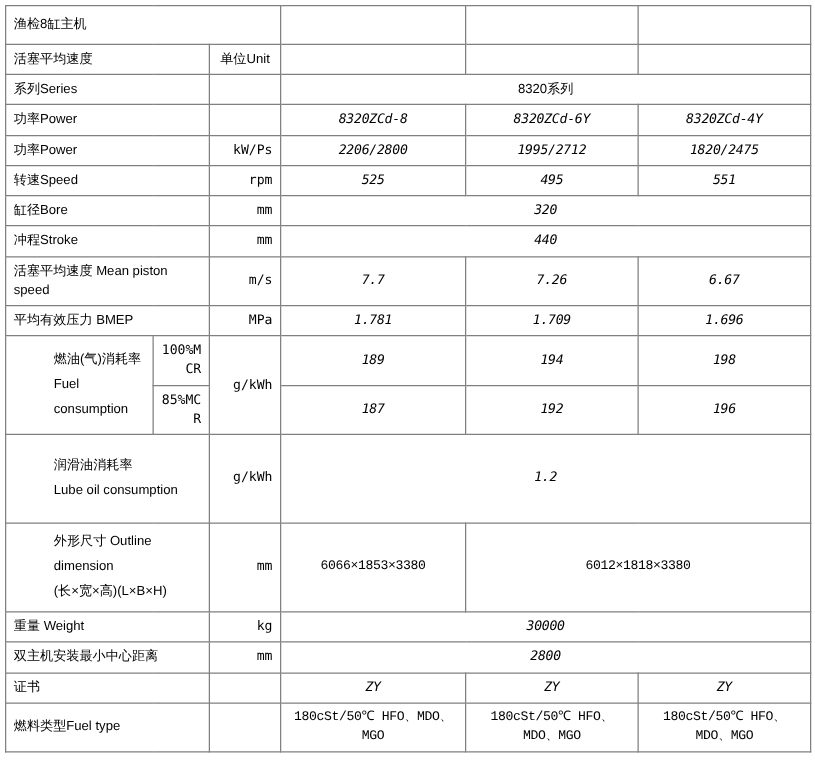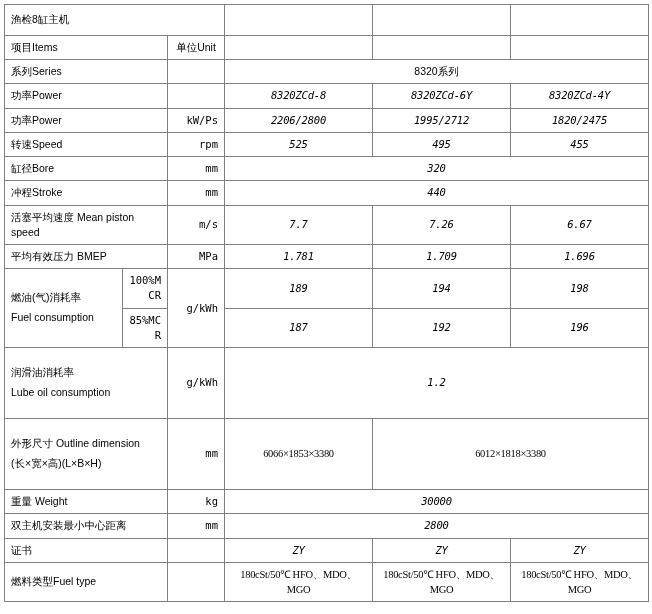--- a/index.html
+++ b/index.html
@@ -51,29 +51,30 @@
     text-align: right;
     font-family: "DejaVu Sans Mono", monospace;
     font-size: 9px;
     padding: 2px 2px;
   }
   .title-row td {
     height: 22px;
   }
   .two-line {
     line-height: 1.9;
+    margin-left: 32px;
   }
   .nowrap-mono {
     font-family: "DejaVu Sans Mono", monospace;
     font-size: 9.5px;
     letter-spacing: -0.2px;
     font-style: italic;
   }
   .small-mono {
-    font-family: Liberation Serif, serif;
+    font-family: Liberation Mono, monospace;
     font-size: 9px;
     letter-spacing: -0.3px;
   }
 </style>
 </head>
 <body>
 
 <div class="sheet">
   <table class="spec">
     <colgroup>
@@ -86,21 +87,21 @@
     </colgroup>
     <tbody>
       <tr class="title-row">
         <td class="label" colspan="3">渔检8缸主机</td>
         <td></td>
         <td></td>
         <td></td>
       </tr>
 
       <tr>
-        <td class="label" colspan="2">项目Items</td>
+        <td class="label" colspan="2">活塞平均速度</td>
         <td class="val" colspan="1">单位Unit</td>
         <td></td>
         <td></td>
         <td></td>
       </tr>
 
       <tr>
         <td class="label" colspan="2">系列Series</td>
         <td class="unit"></td>
         <td class="val" colspan="3">8320系列</td>
@@ -120,21 +121,21 @@
         <td class="val nowrap-mono">2206/2800</td>
         <td class="val nowrap-mono">1995/2712</td>
         <td class="val nowrap-mono">1820/2475</td>
       </tr>
 
       <tr>
         <td class="label" colspan="2">转速Speed</td>
         <td class="unit">rpm</td>
         <td class="val nowrap-mono">525</td>
         <td class="val nowrap-mono">495</td>
-        <td class="val nowrap-mono">455</td>
+        <td class="val nowrap-mono">551</td>
       </tr>
 
       <tr>
         <td class="label" colspan="2">缸径Bore</td>
         <td class="unit">mm</td>
         <td class="val nowrap-mono" colspan="3">320</td>
       </tr>
 
       <tr>
         <td class="label" colspan="2">冲程Stroke</td>

